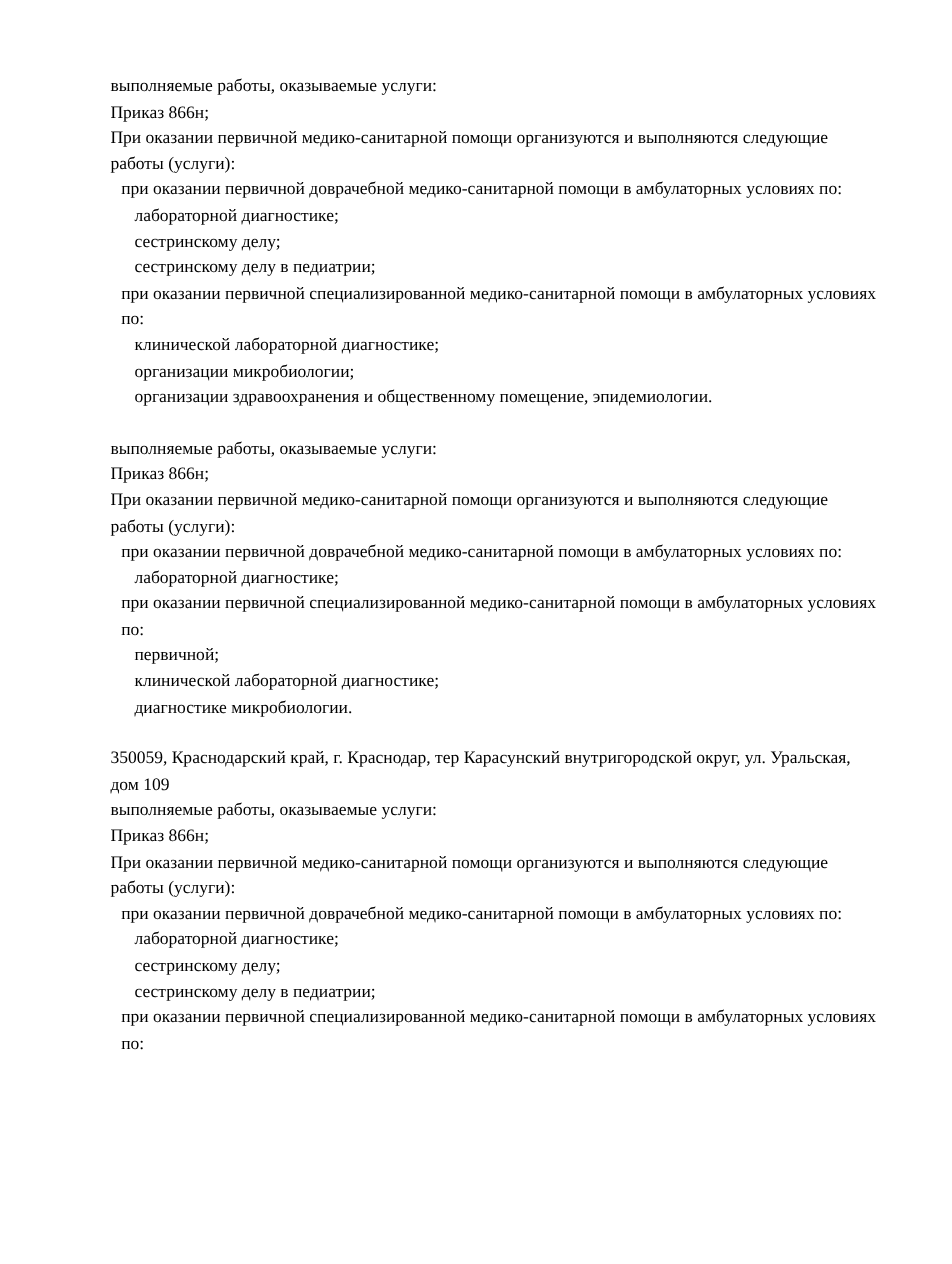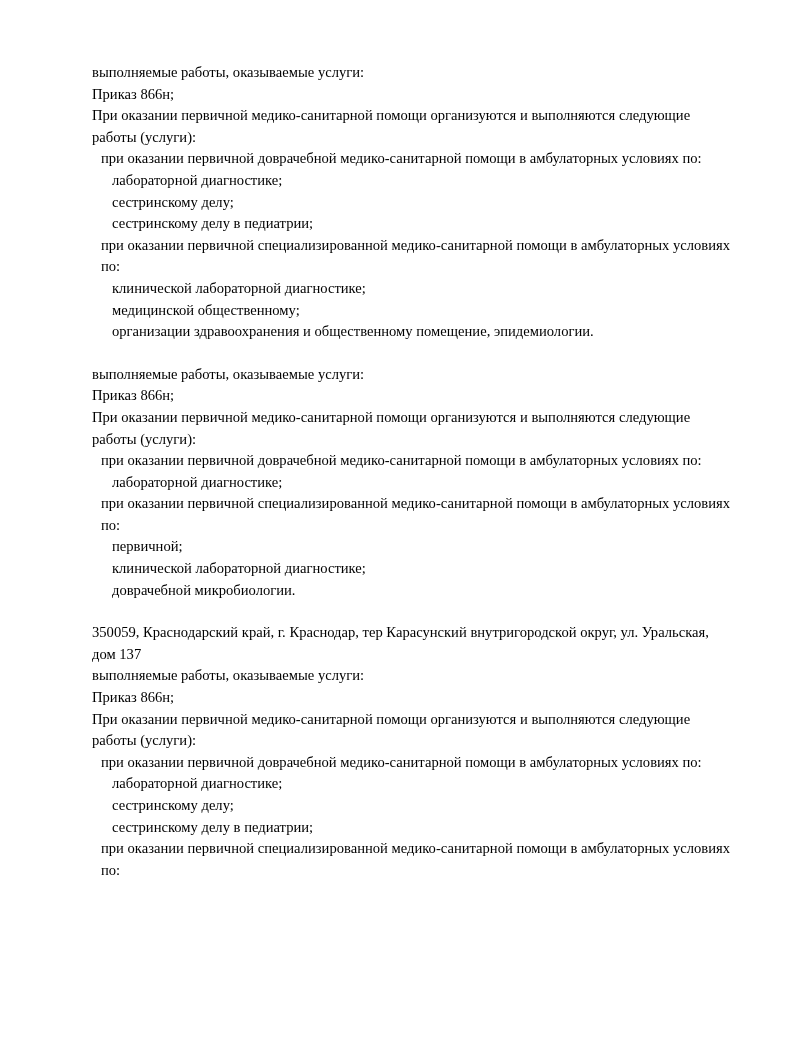--- a/index.html
+++ b/index.html
@@ -49,38 +49,38 @@
       <div class="section">
         <p class="para lvl0">выполняемые работы, оказываемые услуги:</p>
         <p class="para lvl0">Приказ 866н;</p>
         <p class="para lvl0">При оказании первичной медико-санитарной помощи организуются и выполняются следующие работы (услуги):</p>
         <p class="para lvl1">при оказании первичной доврачебной медико-санитарной помощи в амбулаторных условиях по:</p>
         <p class="para lvl2">лабораторной диагностике;</p>
         <p class="para lvl2">сестринскому делу;</p>
         <p class="para lvl2">сестринскому делу в педиатрии;</p>
         <p class="para lvl1">при оказании первичной специализированной медико-санитарной помощи в амбулаторных условиях по:</p>
         <p class="para lvl2">клинической лабораторной диагностике;</p>
-        <p class="para lvl2">медицинской общественному;</p>
+        <p class="para lvl2">организации микробиологии;</p>
         <p class="para lvl2">организации здравоохранения и общественному помещение, эпидемиологии.</p>
       </div>
       <div class="block-gap"></div>
       <div class="section">
         <p class="para lvl0">выполняемые работы, оказываемые услуги:</p>
         <p class="para lvl0">Приказ 866н;</p>
         <p class="para lvl0">При оказании первичной медико-санитарной помощи организуются и выполняются следующие работы (услуги):</p>
         <p class="para lvl1">при оказании первичной доврачебной медико-санитарной помощи в амбулаторных условиях по:</p>
         <p class="para lvl2">лабораторной диагностике;</p>
         <p class="para lvl1">при оказании первичной специализированной медико-санитарной помощи в амбулаторных условиях по:</p>
         <p class="para lvl2">первичной;</p>
         <p class="para lvl2">клинической лабораторной диагностике;</p>
-        <p class="para lvl2">доврачебной микробиологии.</p>
+        <p class="para lvl2">диагностике микробиологии.</p>
       </div>
       <div class="block-gap"></div>
       <div class="section">
-        <p class="para lvl0">350059, Краснодарский край, г. Краснодар, тер Карасунский внутригородской округ, ул. Уральская, дом 137</p>
+        <p class="para lvl0">350059, Краснодарский край, г. Краснодар, тер Карасунский внутригородской округ, ул. Уральская, дом 109</p>
         <p class="para lvl0">выполняемые работы, оказываемые услуги:</p>
         <p class="para lvl0">Приказ 866н;</p>
         <p class="para lvl0">При оказании первичной медико-санитарной помощи организуются и выполняются следующие работы (услуги):</p>
         <p class="para lvl1">при оказании первичной доврачебной медико-санитарной помощи в амбулаторных условиях по:</p>
         <p class="para lvl2">лабораторной диагностике;</p>
         <p class="para lvl2">сестринскому делу;</p>
         <p class="para lvl2">сестринскому делу в педиатрии;</p>
         <p class="para lvl1">при оказании первичной специализированной медико-санитарной помощи в амбулаторных условиях по:</p>
       </div>
     </div>

